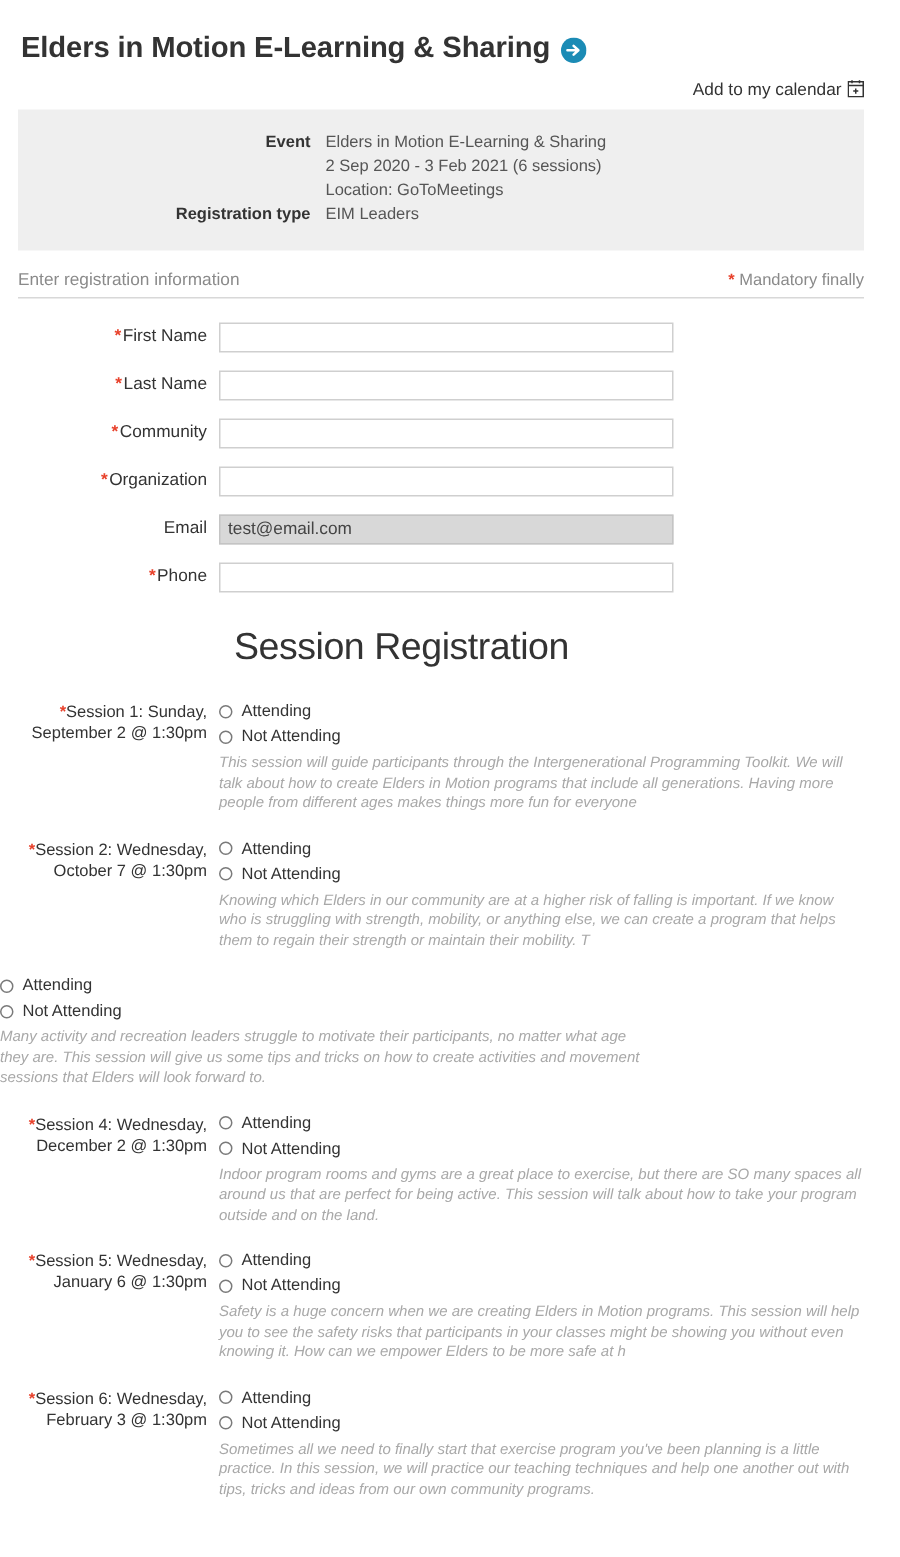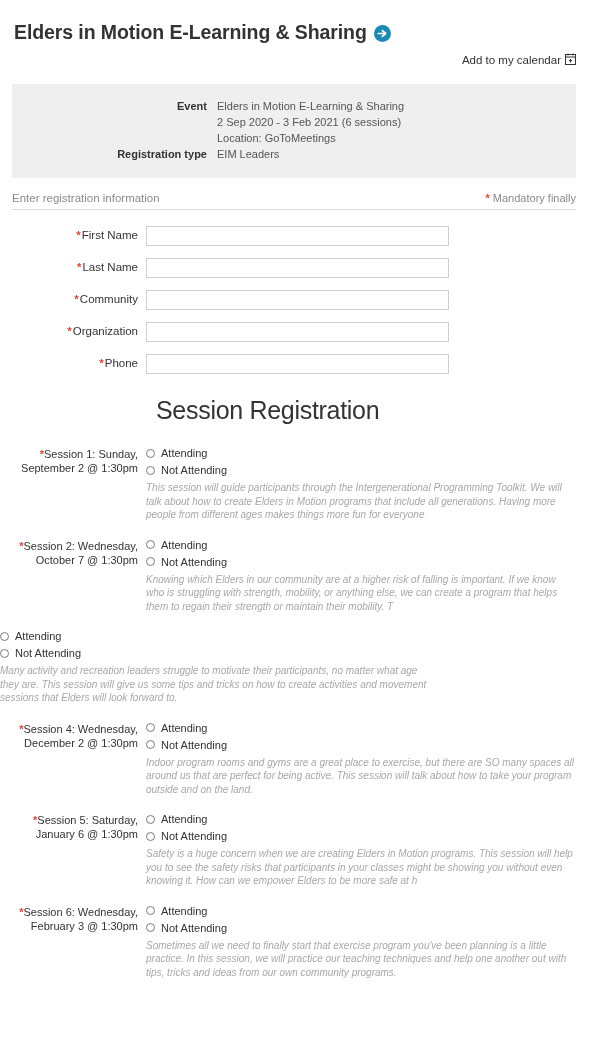--- a/index.html
+++ b/index.html
@@ -37,21 +37,21 @@
     justify-content: center;
     width: 17px; height: 17px;
     flex: 0 0 auto;
     margin-top: 2px;
   }
 
   .calendar-row {
     display: flex;
     justify-content: flex-end;
     align-items: center;
-    padding: 10px 12px 18px 14px;
+    padding: 10px 12px 7px 14px;
     gap: 4px;
   }
   .calendar-link {
     font-size: 11.5px;
     color: #333333;
     text-decoration: none;
     cursor: pointer;
   }
   .calendar-icon { display: inline-flex; align-items: center; margin-bottom: 1px; }
 
@@ -256,20 +256,24 @@
     <div class="form-row">
       <div class="form-label"><span class="req-star">*</span><span>Community</span></div>
       <input class="text-input" type="text" value="" style="">
     </div>
 
     <div class="form-row">
       <div class="form-label"><span class="req-star">*</span><span>Organization</span></div>
       <input class="text-input" type="text" value="" style="">
     </div>
 
+    <div class="form-row">
+      <div class="form-label"><span>Email</span></div>
+      <input class="text-input readonly" type="text" readonly="" value="test@email.com" style="">
+    </div>
 
     <div class="form-row">
       <div class="form-label"><span class="req-star">*</span><span>Phone</span></div>
       <input class="text-input" type="text" value="" style="">
     </div>
 
   </div>
 
   <div class="big-heading heading-session">Session Registration</div>
 
@@ -335,21 +339,21 @@
         <div class="radio-line">
           <span class="radio"></span>
           <span class="radio-label">Not Attending</span>
         </div>
         <div class="session-desc">Indoor program rooms and gyms are a great place to exercise, but there are SO many spaces all around us that are perfect for being active. This session will talk about how to take your program outside and on the land.</div>
       </div>
     </div>
 
     <div class="session-row">
       <div class="session-label">
-        <span class="req-star">*</span><span>Session 5: Saturday,</span><br><span>January 6 @ 1:30pm</span>
+        <span class="req-star">*</span><span>Session 5: Wednesday,</span><br><span>January 6 @ 1:30pm</span>
       </div>
       <div class="session-options">
         <div class="radio-line">
           <span class="radio"></span>
           <span class="radio-label">Attending</span>
         </div>
         <div class="radio-line">
           <span class="radio"></span>
           <span class="radio-label">Not Attending</span>
         </div>

